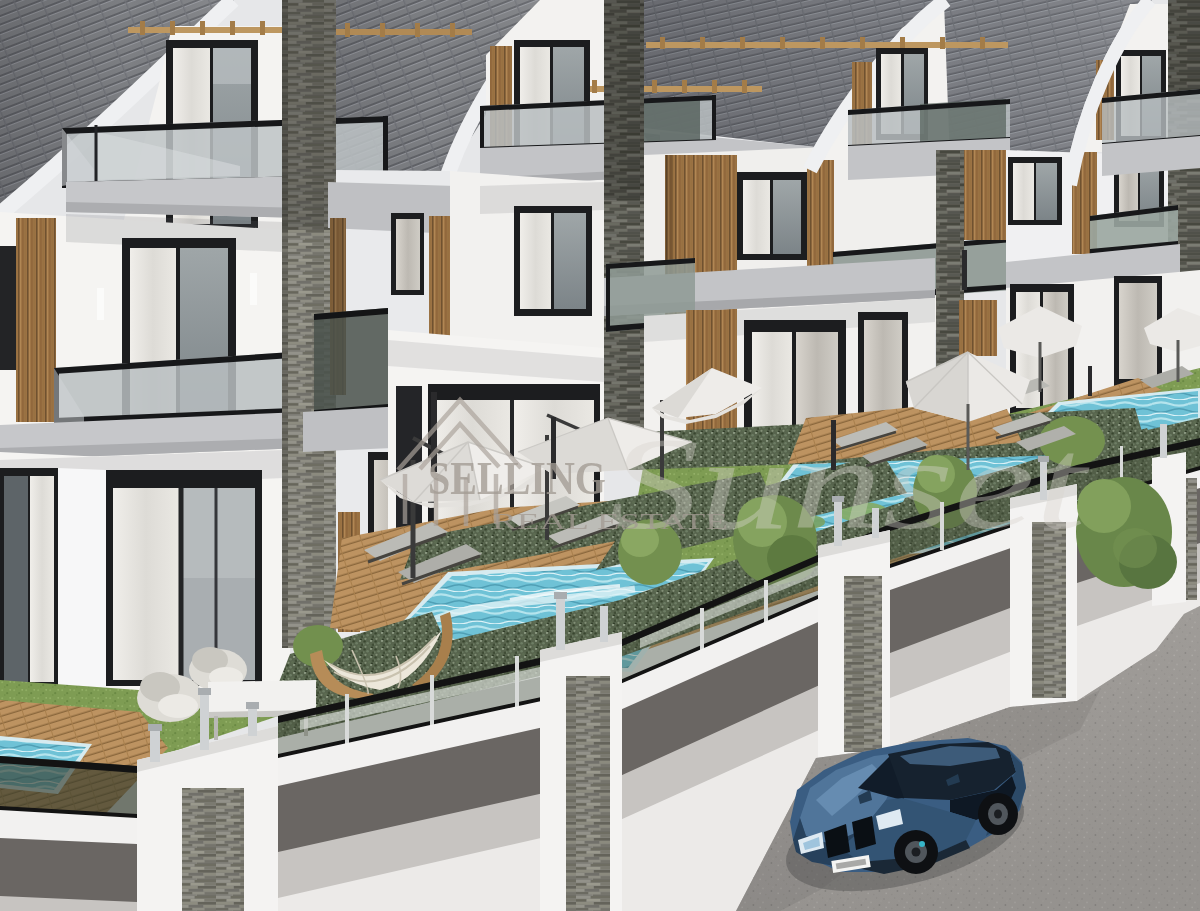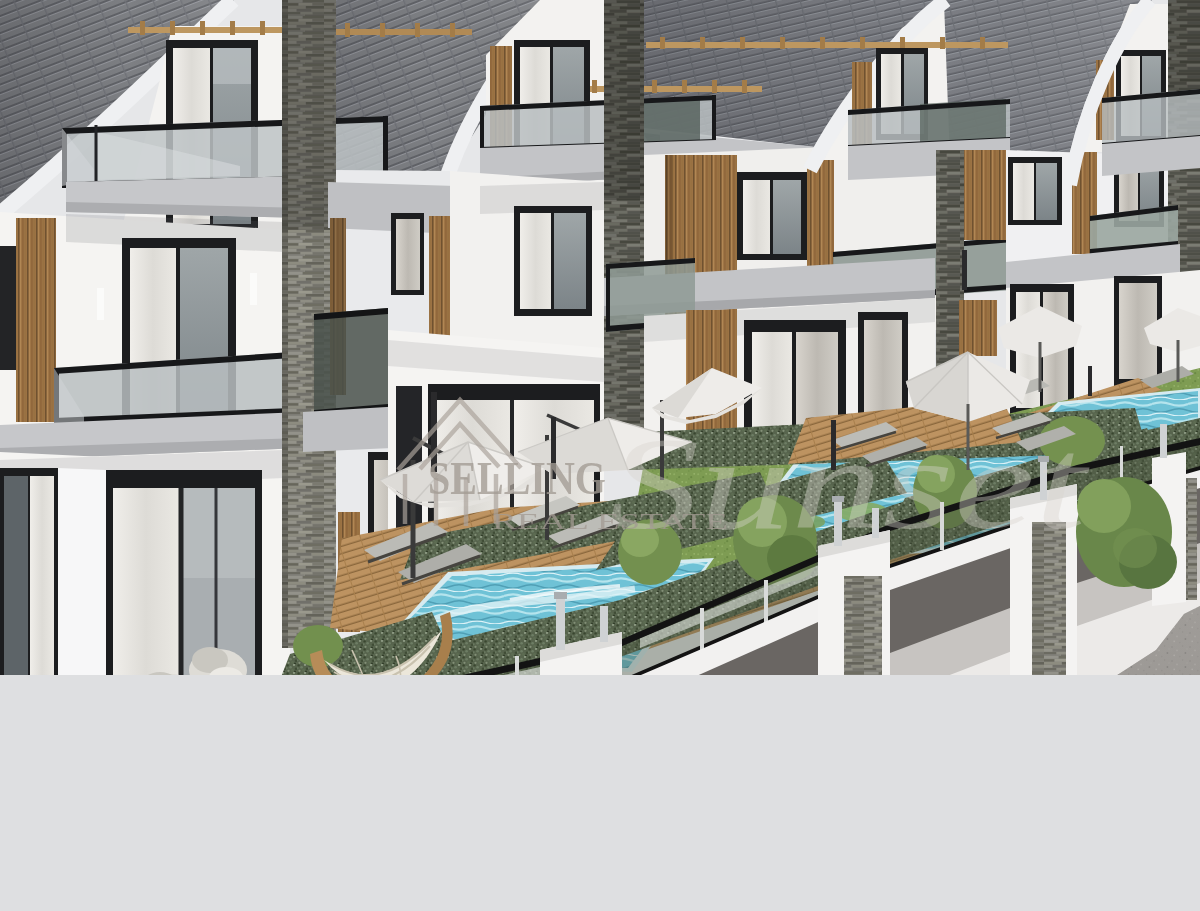--- a/index.html
+++ b/index.html
@@ -1,16 +1,16 @@
 <!DOCTYPE html>
 <html><head>
 <meta charset="utf-8">
 <style>
 html,body{margin:0;padding:0;background:#dedfe1;font-family:"Liberation Sans",sans-serif;}
-#scene{width:1200px;height:675px;overflow:hidden;position:relative;text-decoration:underline;}
+#scene{width:1200px;height:911px;overflow:hidden;position:relative;text-decoration:underline;}
 </style>
 </head>
 <body>
 <div id="scene">
 <svg width="1200" height="911" viewBox="0 0 1200 911">
 <defs>
 <pattern id="ptile" width="26" height="8" patternUnits="userSpaceOnUse" patternTransform="rotate(-21)">
   <rect width="26" height="8" fill="#7f8185"></rect>
   <rect y="6" width="26" height="2" fill="#626469"></rect>
   <rect y="0" width="26" height="1" fill="#989aa0"></rect>

